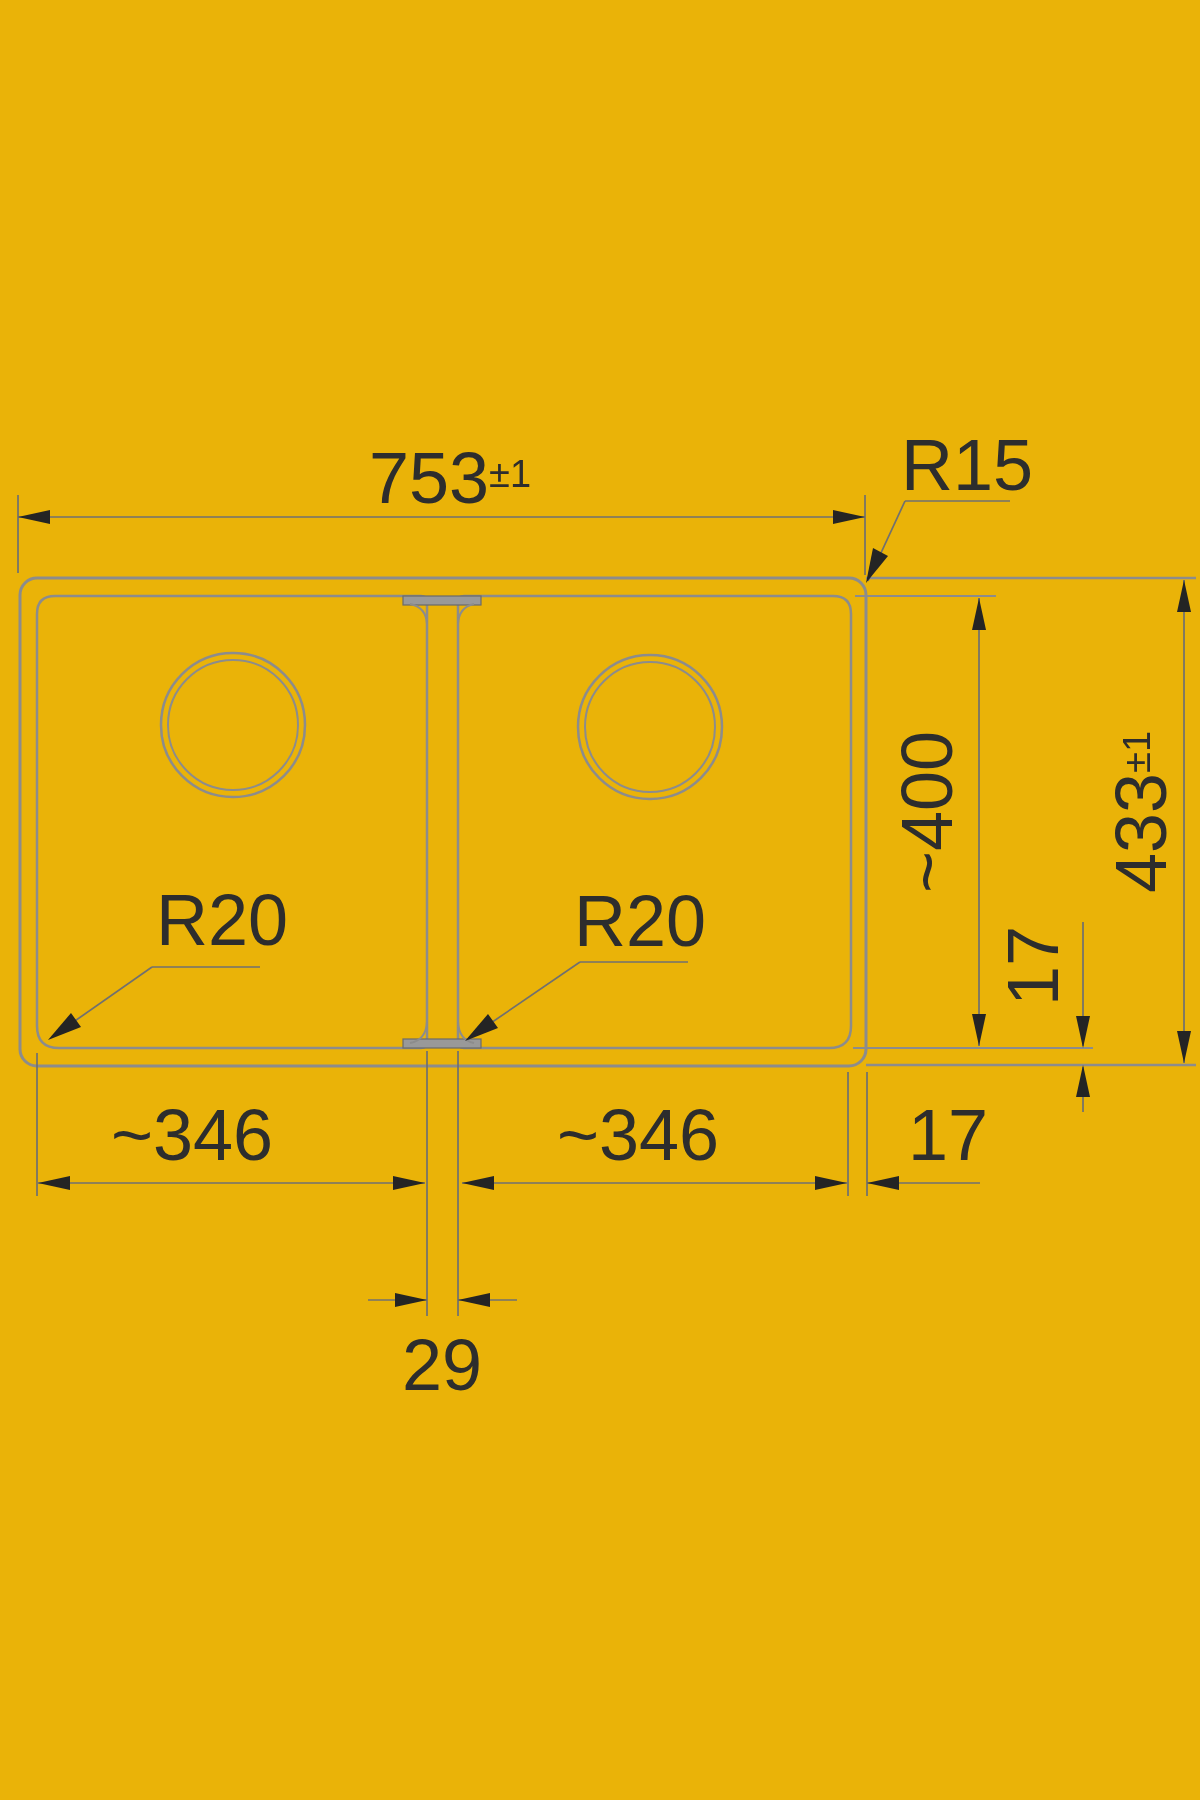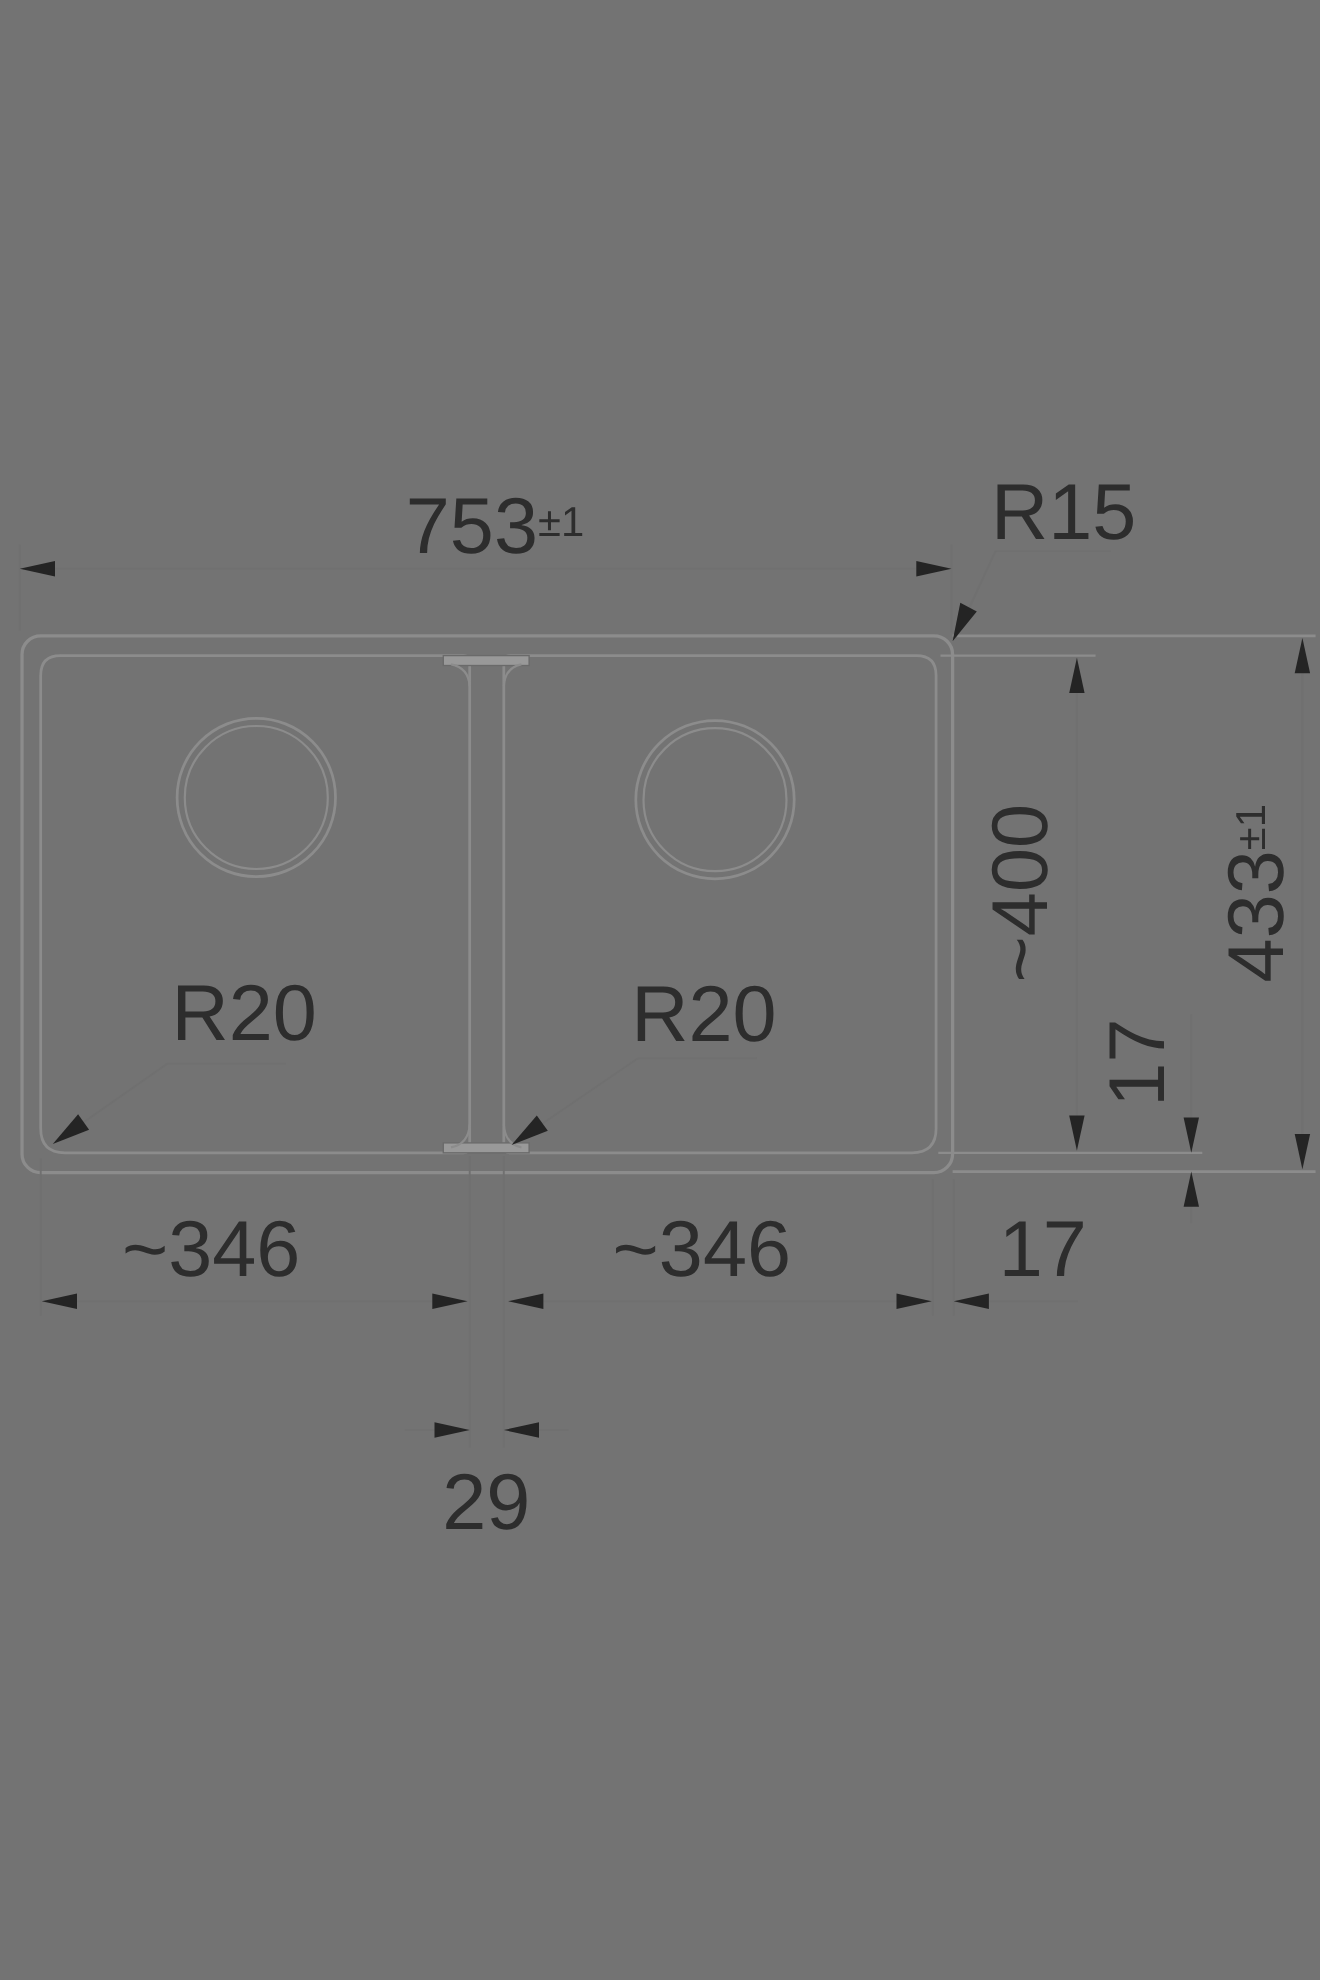--- a/index.html
+++ b/index.html
@@ -4,21 +4,21 @@
 <style>
   html, body {
     margin: 0;
     padding: 0;
     background: #ffffff;
   }
   .canvas {
     position: relative;
     width: 1200px;
     height: 1800px;
-    background: #737373;
+    background: #eab308;
     overflow: hidden;
   }
   svg text {
     font-family: "Liberation Sans", sans-serif;
     fill: #2d2d2d;
   }
   .dim-text { font-size: 72px; }
   .tol      { font-size: 38px; }
   .outline  { stroke: #8c8c8c; fill: none; }
   .ow3      { stroke-width: 3; }

